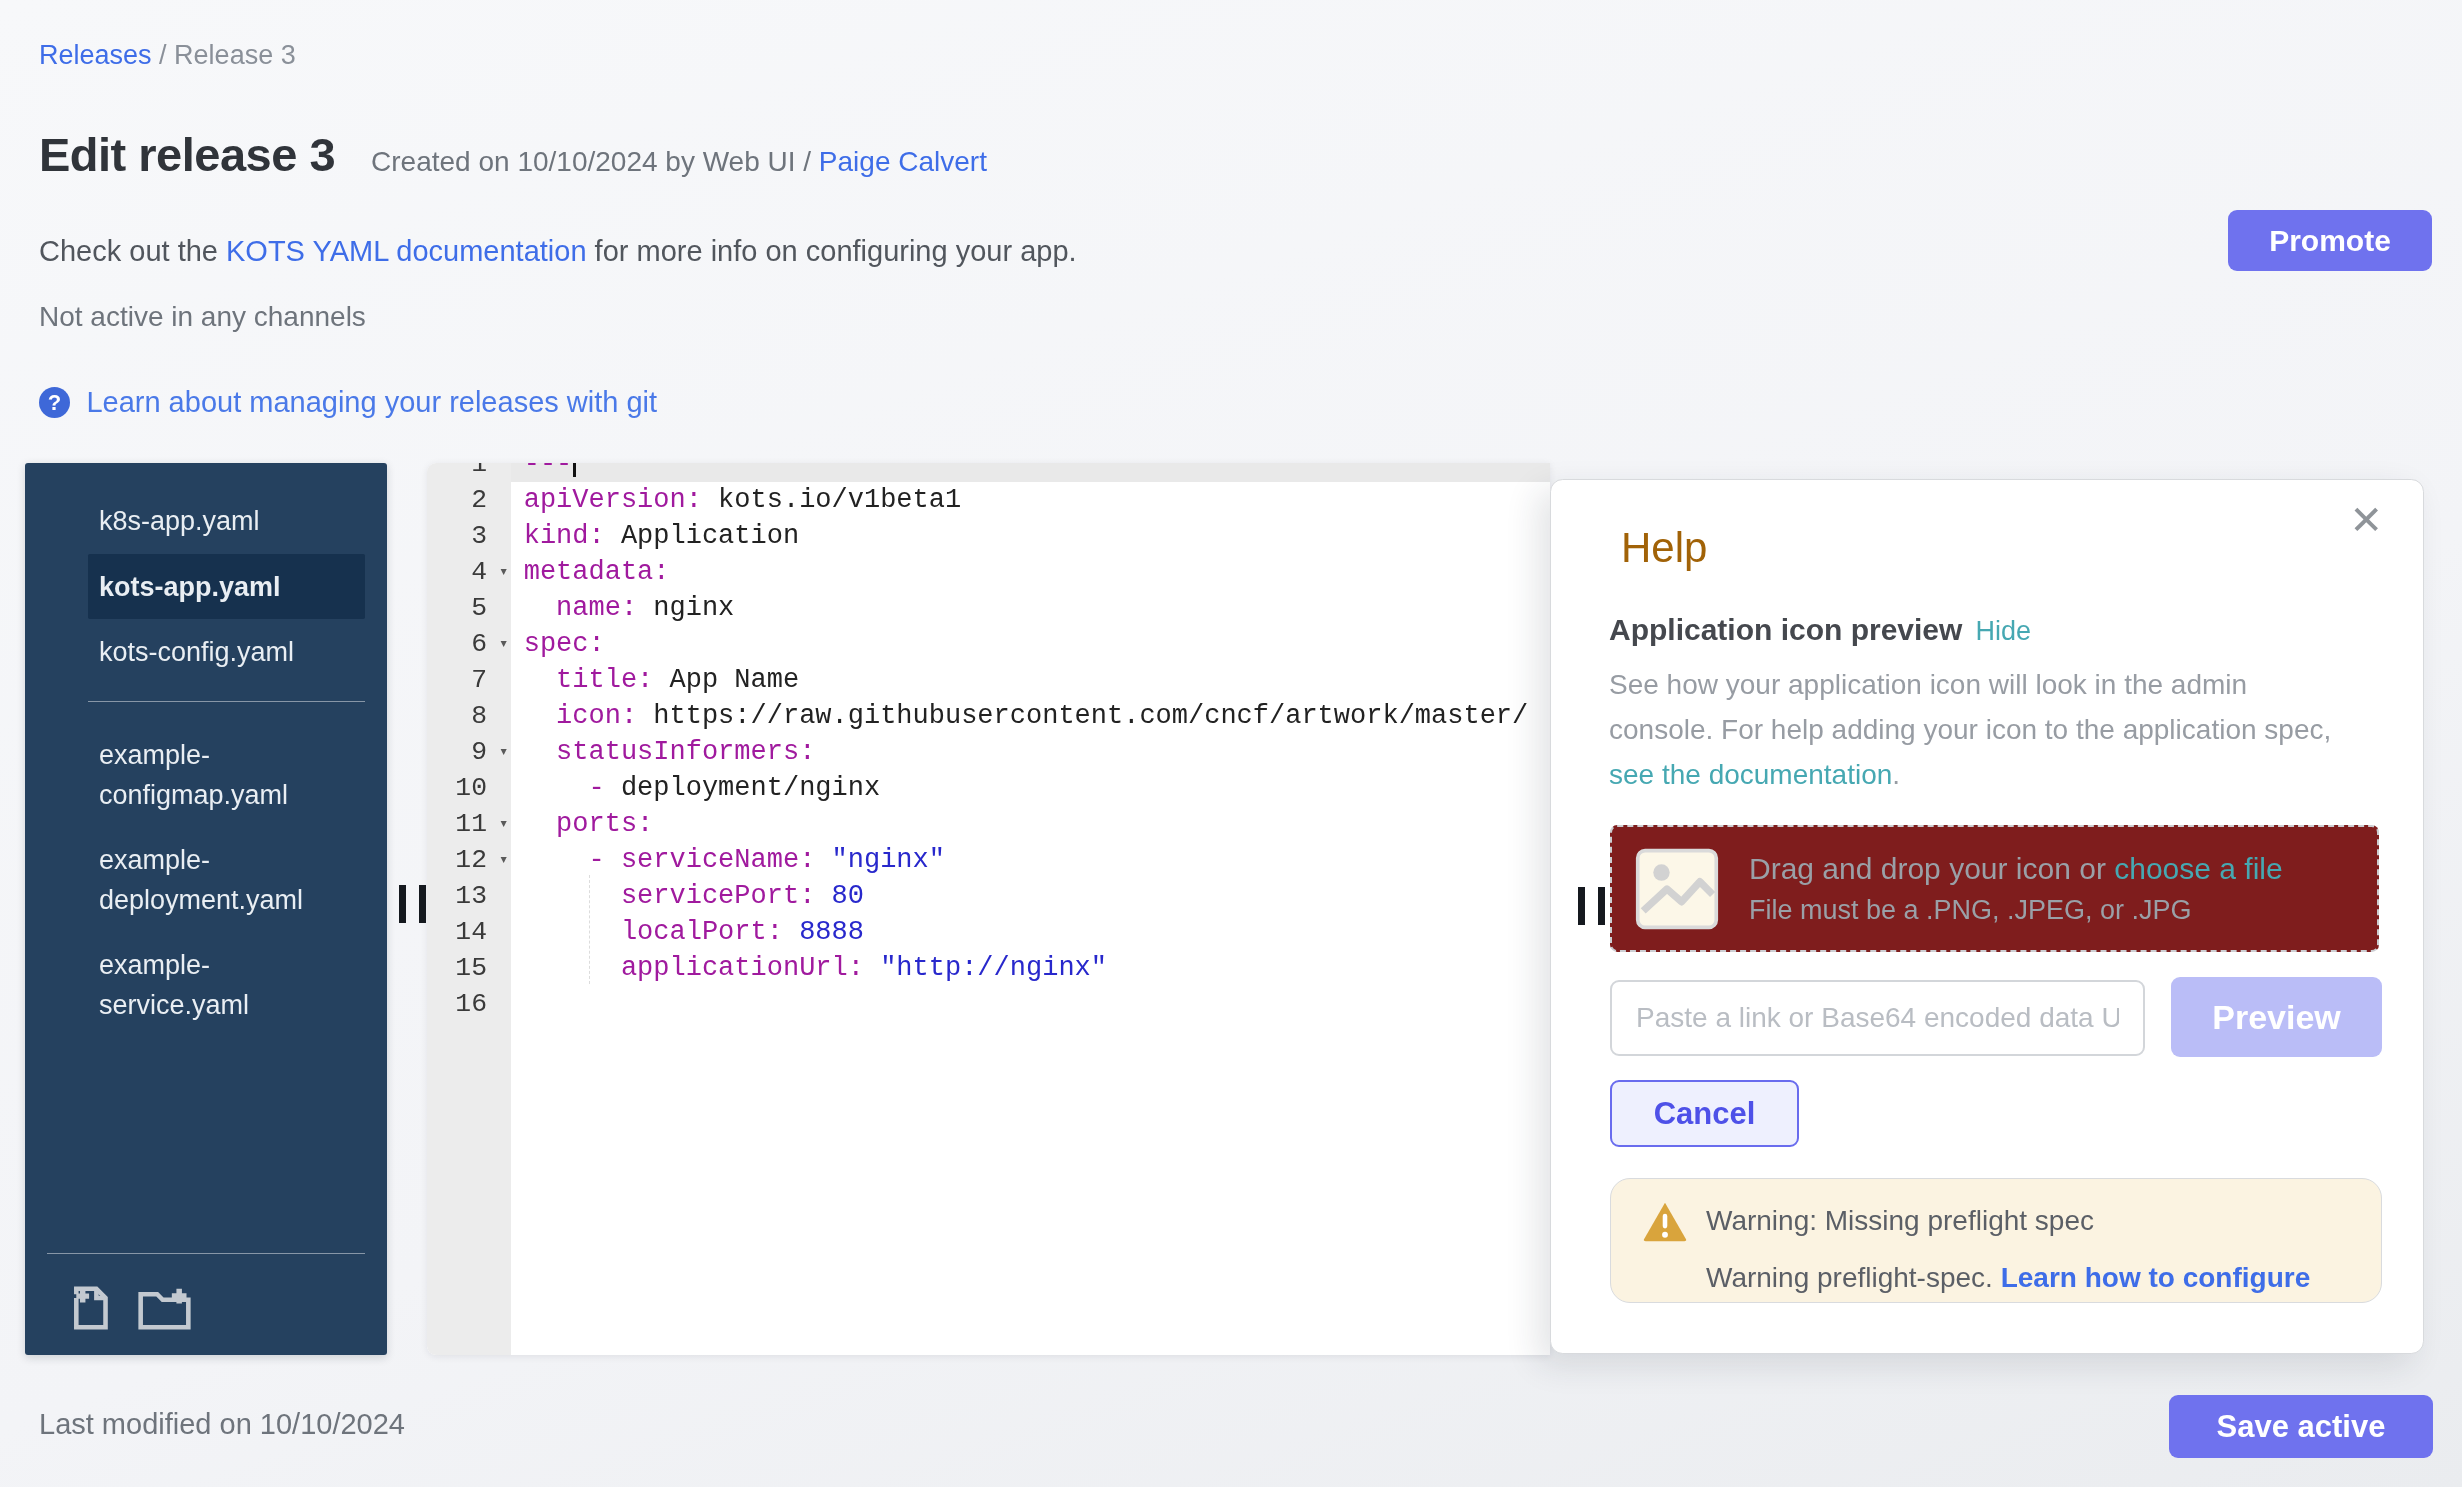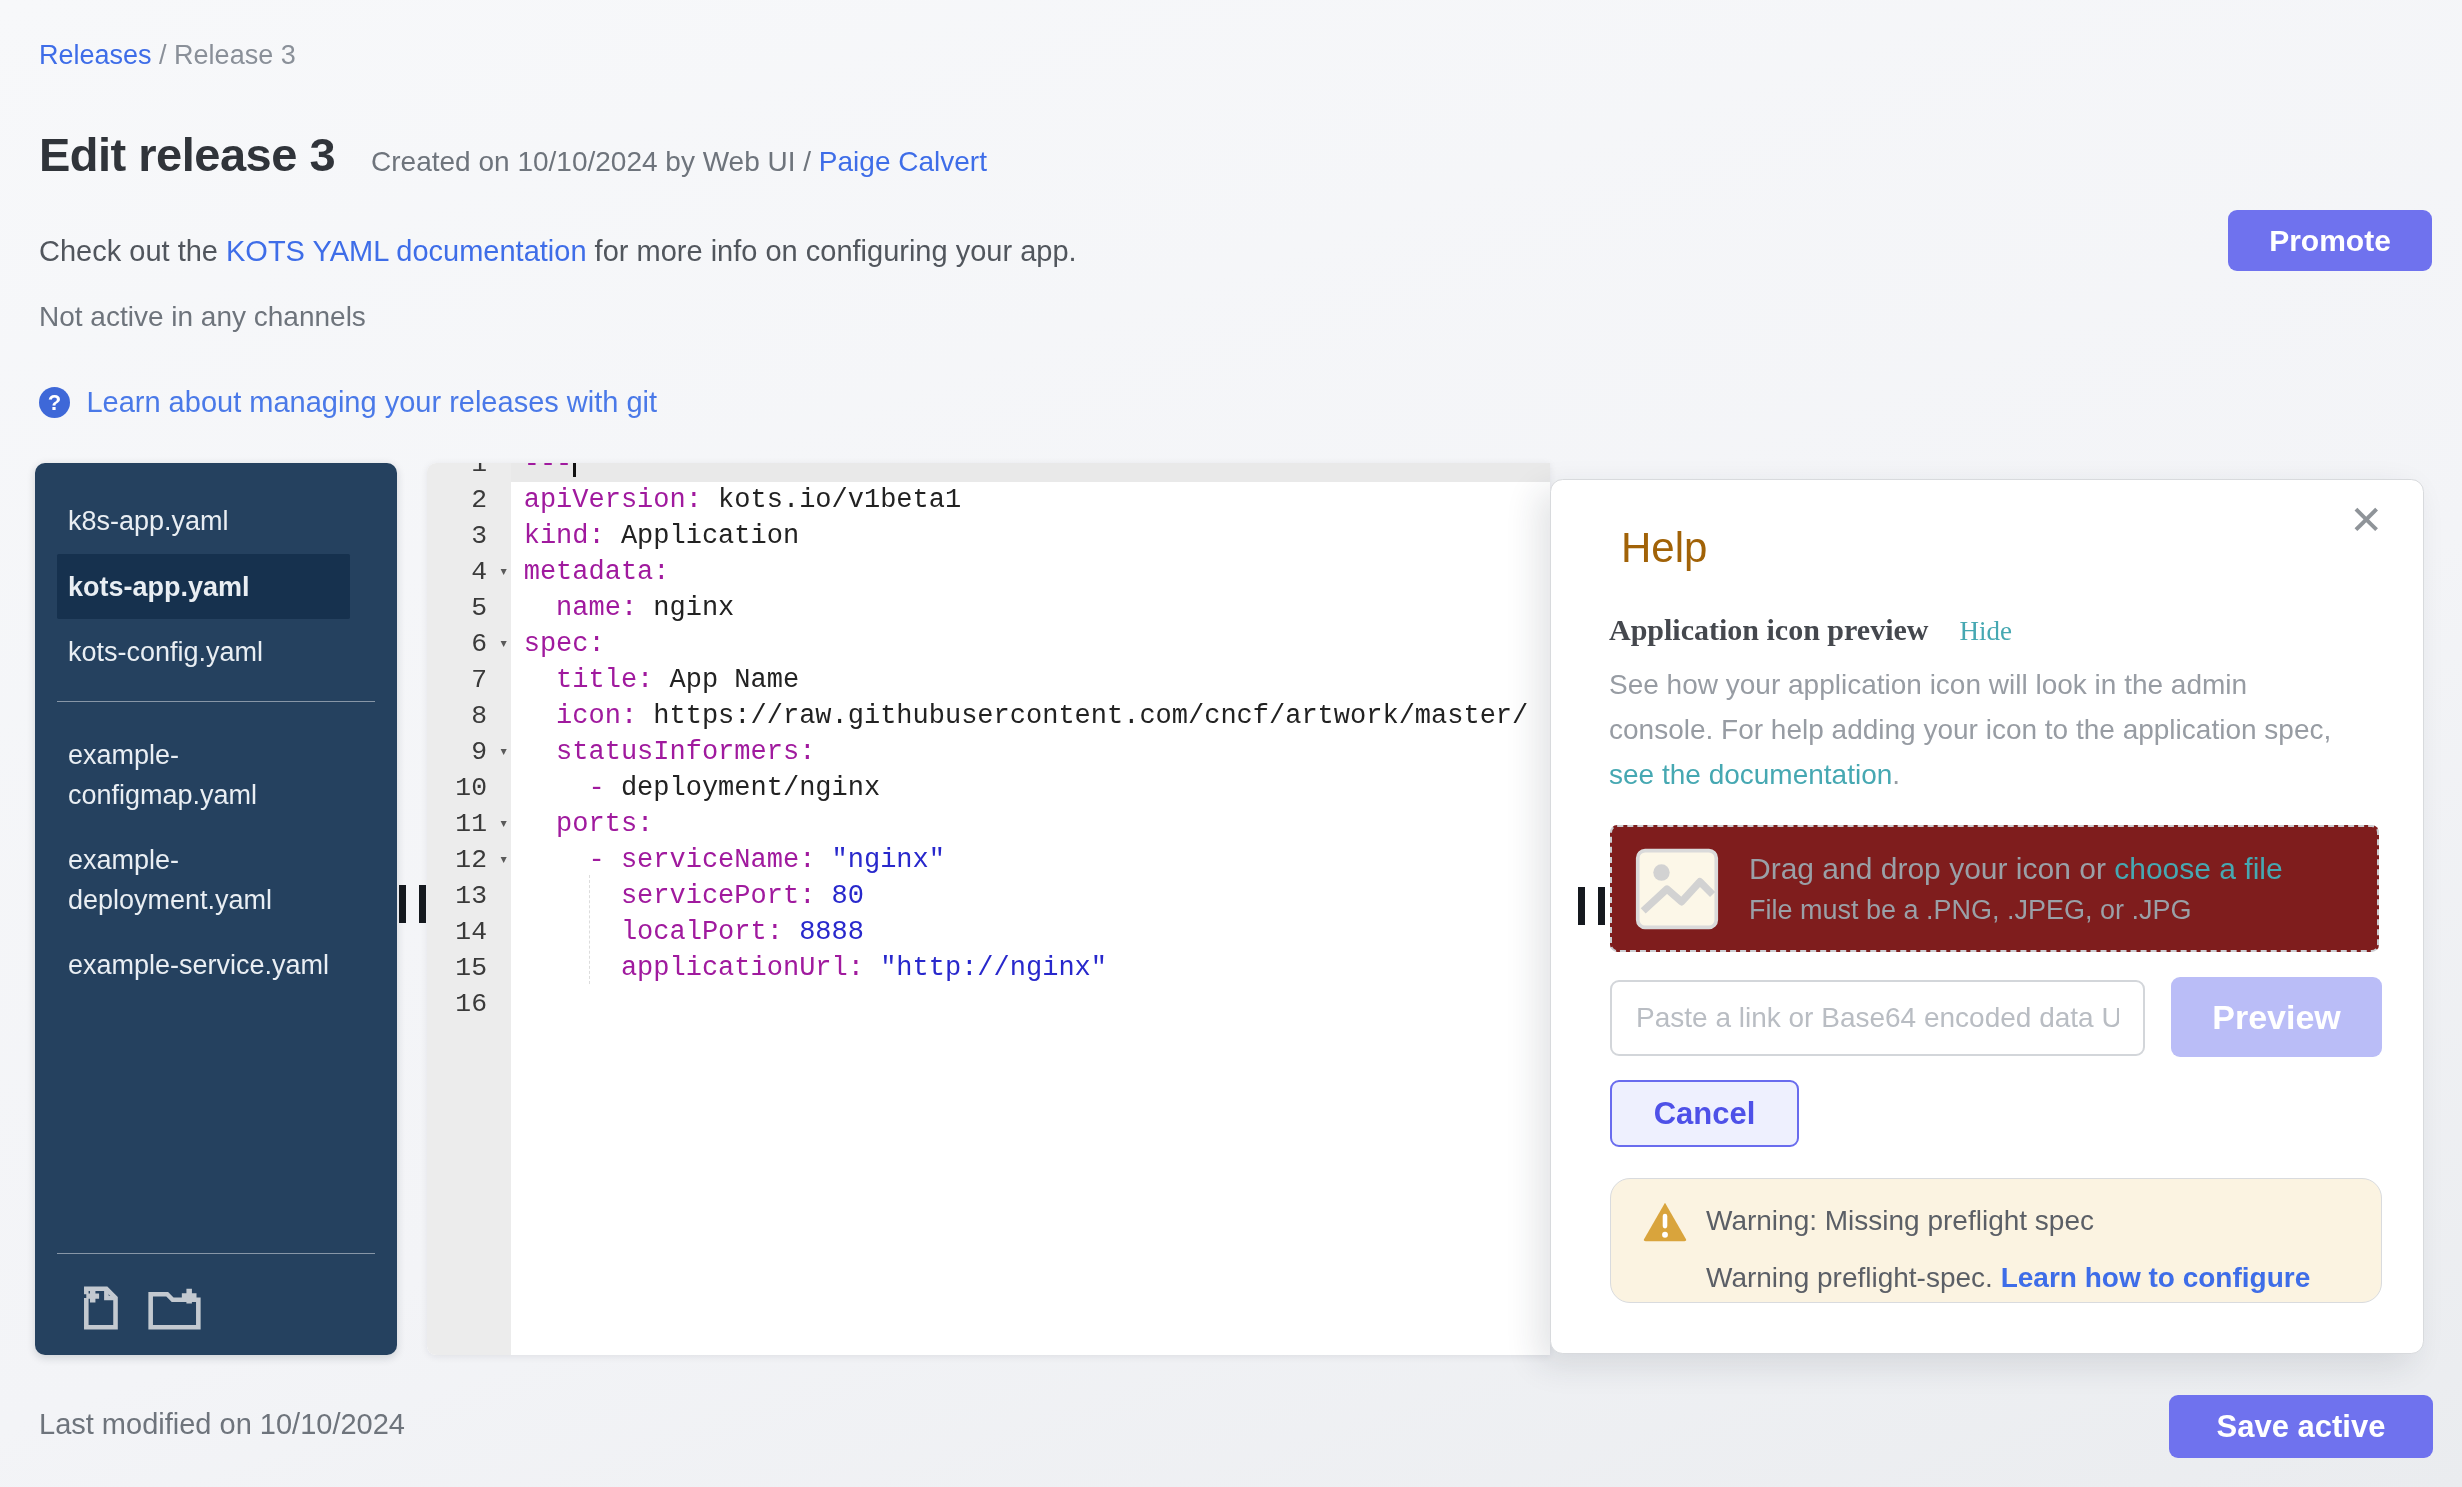--- a/index.html
+++ b/index.html
@@ -30,22 +30,22 @@
   .git-row a { font-size:29px; color:#4a79e8; }
   .btn { display:flex; align-items:center; justify-content:center; border:none; cursor:pointer;
          font-family:"Liberation Sans",sans-serif; }
   .promote-btn {
     position:absolute; left:2228px; top:210px; width:204px; height:61px;
     background:#6f72ee; border-radius:9px; color:#fff; font-size:30px; font-weight:700;
   }
 
   
   .sidebar {
-    position:absolute; left:35px; top:463px; width:362px; height:892px;
-    background:#25415f; border-radius:10px; box-shadow:0 2.7px 9px rgba(20,30,45,.16);
+    position:absolute; left:25px; top:463px; width:362px; height:892px;
+    background:#25415f; border-radius:3px; box-shadow:0 2.7px 9px rgba(20,30,45,.16);padding-left:41px;
   }
   .files { padding:25.5px 22px 0; }
   .file {
     color:#e9eef3; font-size:27px; line-height:40px; padding:12.7px 11px;
     max-width:293px; overflow-wrap:break-word; cursor:pointer; border-radius:1.8px;
   }
   .file.selected { background:#16314e; font-weight:700; }
   .sb-divider { height:0.9px; background:rgba(255,255,255,.45); margin:16.4px 22px; }
   .sidebar-bottom { position:absolute; left:0; right:0; bottom:0; }
   .icon-row { display:flex; gap:25.5px; padding:14.6px 0 24px 44px; }
@@ -84,21 +84,21 @@
   .indent-guide { position:absolute; left:78px; top:412px; height:109px; border-left:1.8px dashed #dcdcdc; }
 
   
   .help-panel {
     position:absolute; left:1550px; top:479px; width:874px; height:875px;
     background:#fff; border:1.8px solid #d8dadd; border-radius:12.7px;
     box-shadow:-12.7px 11px 33px rgba(30,40,60,.12); z-index:20;
   }
   .help-close { position:absolute; right:40px; top:20px; font-size:40px; color:#8f9499; cursor:pointer; line-height:1; }
   .help-title { position:absolute; left:70px; top:44px; font-size:42px; font-weight:500; color:#a16207; }
-  .help-section-row { position:absolute; left:58px; top:133px; display:flex; align-items:baseline; gap:31px;font-family:Liberation Serif, serif; }
+  .help-section-row { position:absolute; left:58px; top:133px; display:flex; align-items:baseline; gap:13px; }
   .help-section { font-size:30px; font-weight:700; color:#45484e; }
   .teal { color:#46a8b2; cursor:pointer; }
   .hide-link { font-size:27px; }
   .help-para { position:absolute; left:58px; top:182px; width:747px; font-size:28px; line-height:45px; color:#979ca3; }
   .drop-zone {
     position:absolute; left:59px; top:345px; width:769px; height:127px;
     border:2.7px dashed #ccced2; border-radius:7.3px; display:flex; align-items:center;
     padding-left:22px; gap:29px; cursor:pointer; background:#7f1d1d;
   }
   .dz-line1 { font-size:30px; color:#9aa0a7; }

